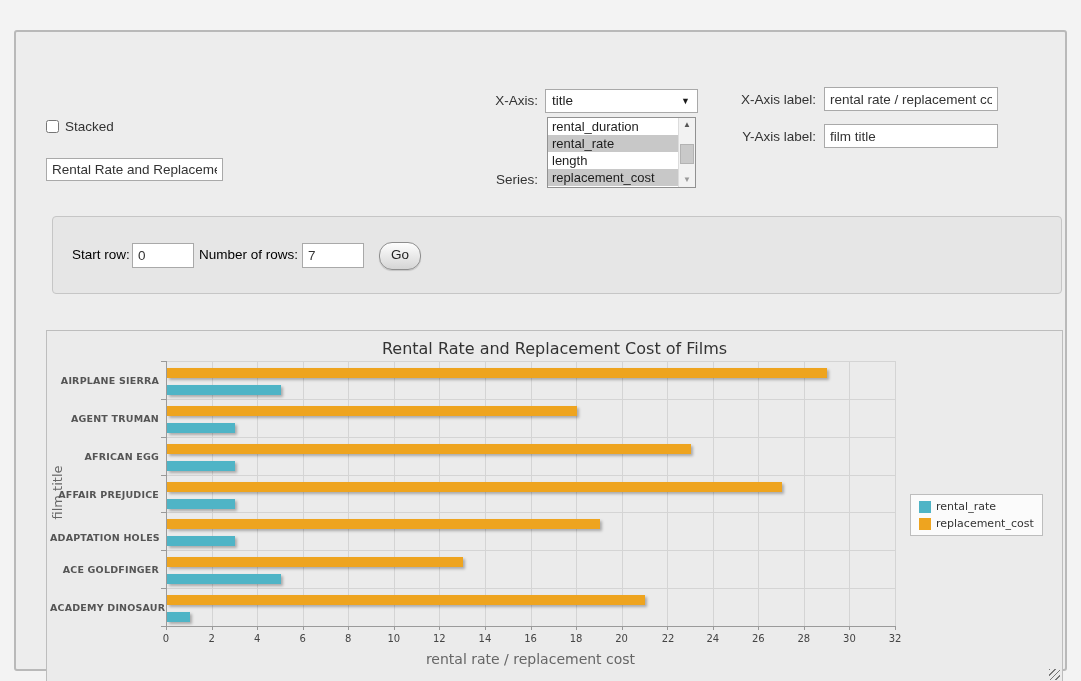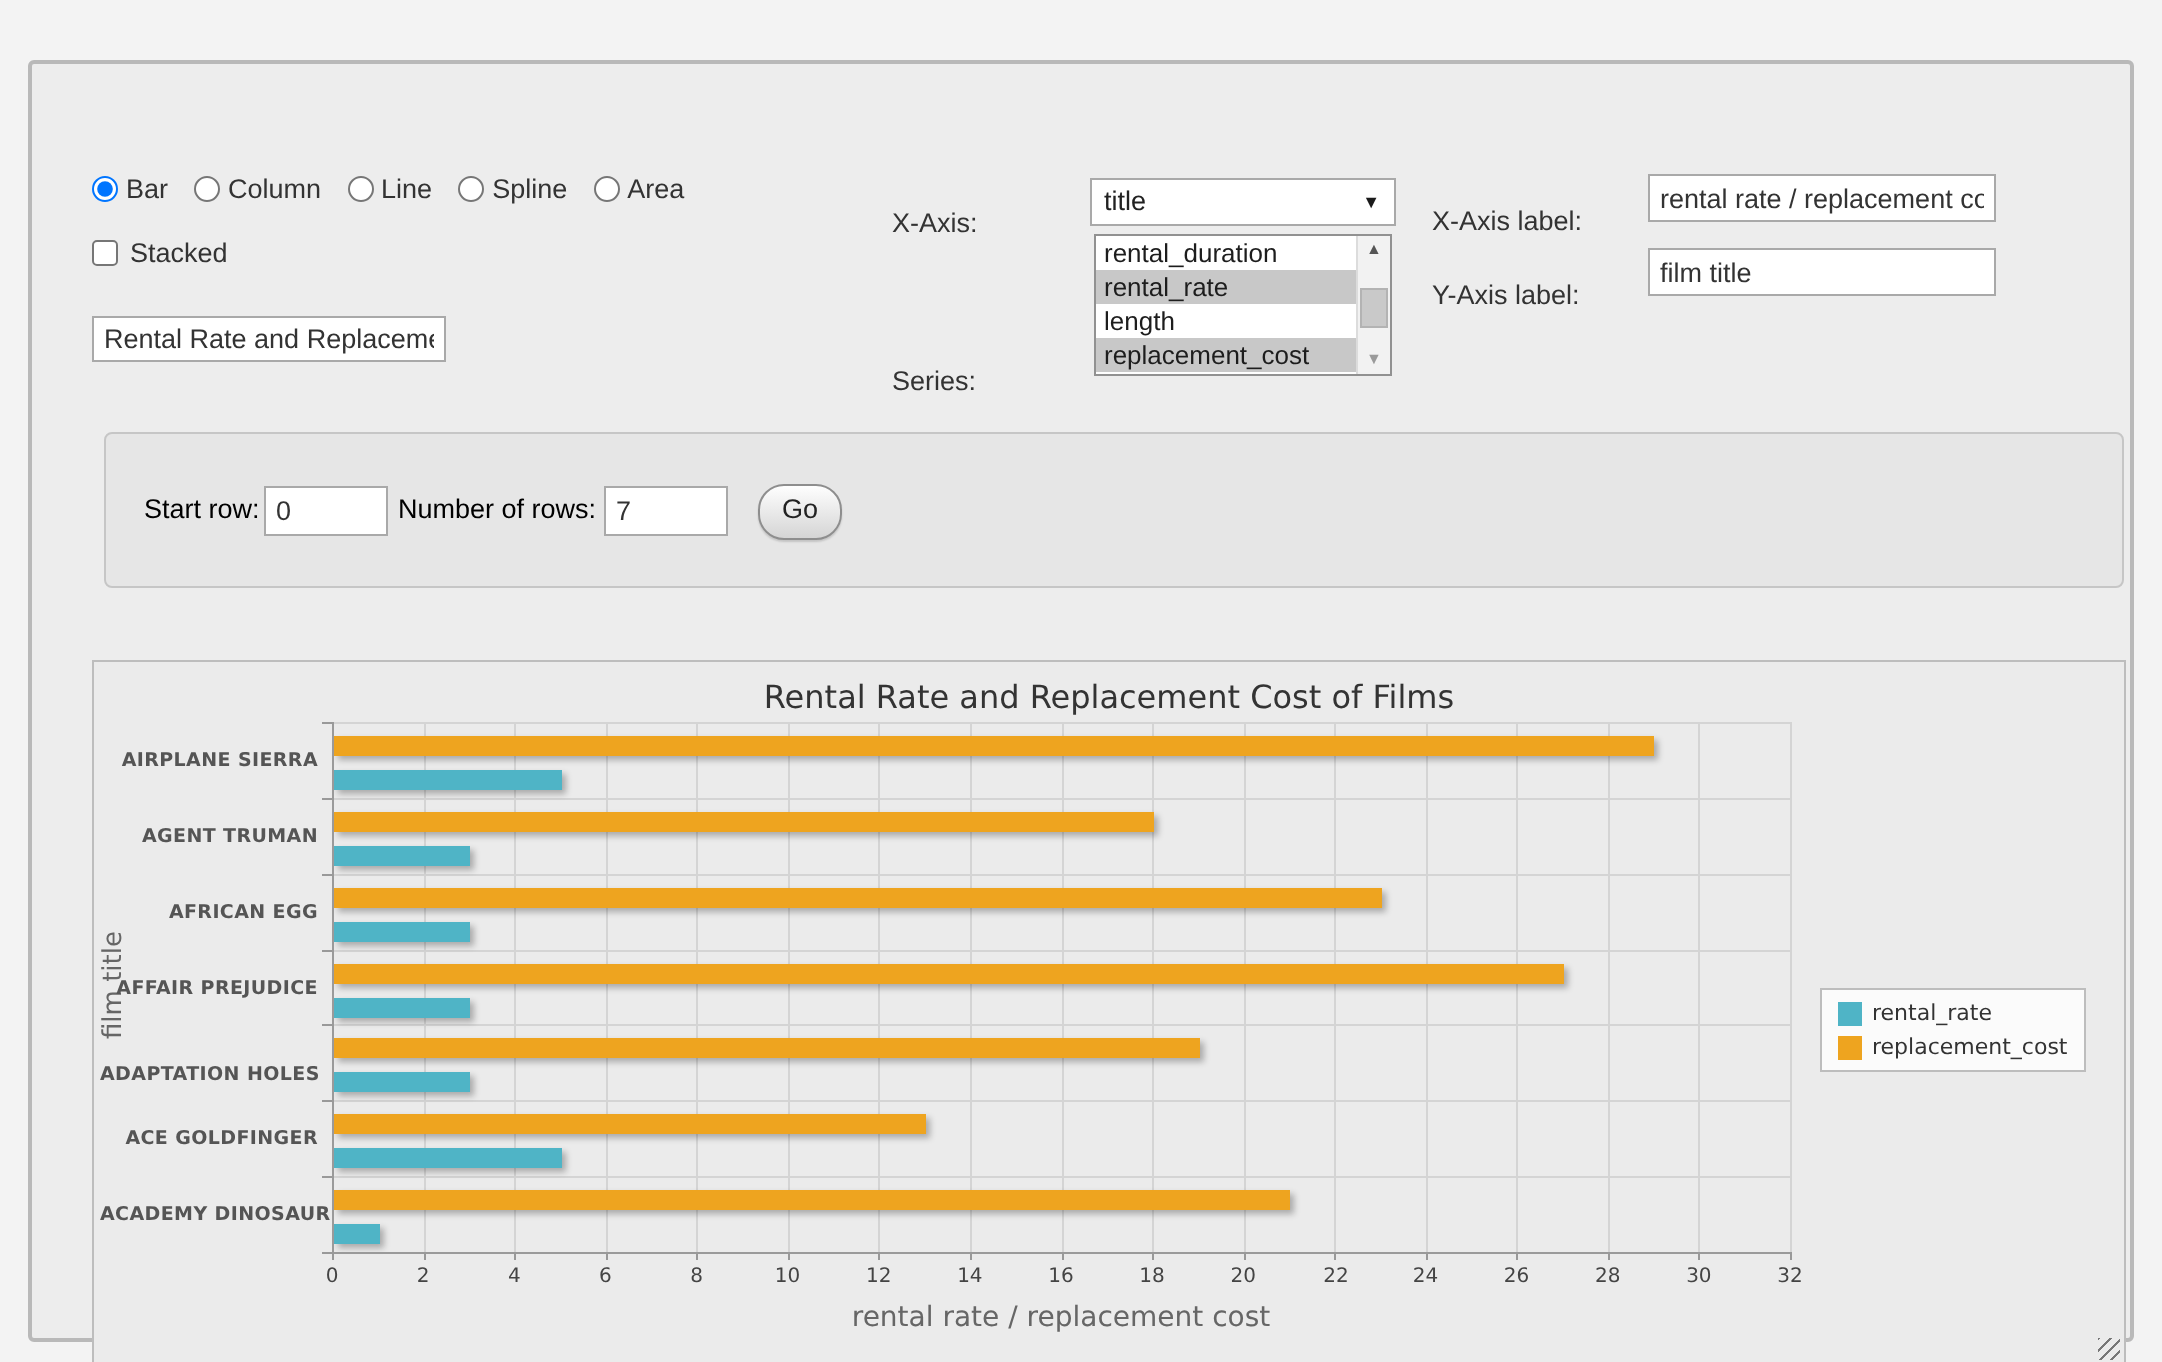--- a/index.html
+++ b/index.html
@@ -2,21 +2,21 @@
 <html><head>
 <meta charset="utf-8">
 <style>
   html,body{margin:0;padding:0;}
   body{background:#f1f1f1;font-family:"Liberation Sans",sans-serif;}
   .screen{position:relative;width:1081px;height:681px;background:#f3f3f3;overflow:hidden;}
   .fieldset{position:absolute;left:14px;top:30px;width:1053px;height:641px;border:2px solid #b9b9b9;border-radius:3px;background:#ededed;box-sizing:border-box;}
   .panel-legend{position:absolute;left:28px;top:7px;background:#ffffff;border:1px solid #a3a3a3;padding:5px 15px;font-size:14.5px;font-weight:bold;color:#333;box-shadow:2px 2px 3px rgba(0,0,0,.22);z-index:5;}
   .abs{position:absolute;}
   .lbl{position:absolute;font-size:13.5px;color:#333;white-space:nowrap;}
-  .rlbl{text-align:left;margin-top:11px;}
+  .rlbl{text-align:right;}
   input[type=text]{border:1px solid #a9a9a9;background:#fff;font:13.5px "Liberation Sans",sans-serif;color:#333;padding:2px 5px;box-sizing:border-box;}
   
   #chart-types{position:absolute;left:30px;top:55px;display:flex;gap:13px;align-items:center;}
   #chart-types label{display:flex;align-items:center;gap:4px;font-size:13.5px;color:#333;}
   #chart-types input{margin:0;width:13px;height:13px;}
   .stacked-row{position:absolute;left:30px;top:87px;display:flex;align-items:center;gap:6px;font-size:13.5px;color:#333;}
   .stacked-row input{margin:0;width:13px;height:13px;}
   
   .fselect{position:absolute;left:529px;top:57px;width:153px;height:24px;background:#fff;border:1px solid #a9a9a9;box-sizing:border-box;font-size:13.5px;color:#222;}
   .fselect .val{position:absolute;left:6px;top:3px;}
@@ -53,42 +53,20 @@
   .lg-item{display:flex;align-items:center;gap:5px;font-size:11px;color:#333;white-space:nowrap;}
   .sw{width:12px;height:12px;display:inline-block;}
   .grip{position:absolute;right:2px;bottom:2px;width:11px;height:11px;background:repeating-linear-gradient(135deg,#777 0 1px,transparent 1px 4px);cursor:se-resize;}
 </style>
 </head>
 <body>
 
 <div class="screen">
   <div class="fieldset">
 
-    <div id="chart-types">
-        <label>
-          <input type="radio" name="ctype" checked="" style="">
-          <span>Bar</span>
-        </label>
-        <label>
-          <input type="radio" name="ctype" style="">
-          <span>Column</span>
-        </label>
-        <label>
-          <input type="radio" name="ctype" style="">
-          <span>Line</span>
-        </label>
-        <label>
-          <input type="radio" name="ctype" style="">
-          <span>Spline</span>
-        </label>
-        <label>
-          <input type="radio" name="ctype" style="">
-          <span>Area</span>
-        </label>
-      </div>
 
     <label class="stacked-row">
       <input type="checkbox" style="">
       <span>Stacked</span>
     </label>
 
     <input type="text" class="abs" style="left: 30px; top: 126px; width: 177px; height: 23px;" value="Rental Rate and Replacement Cost of Films">
 
     <span class="lbl rlbl" style="left:430px;top:61px;width:92px;">X-Axis:</span>
     <div class="fselect">

